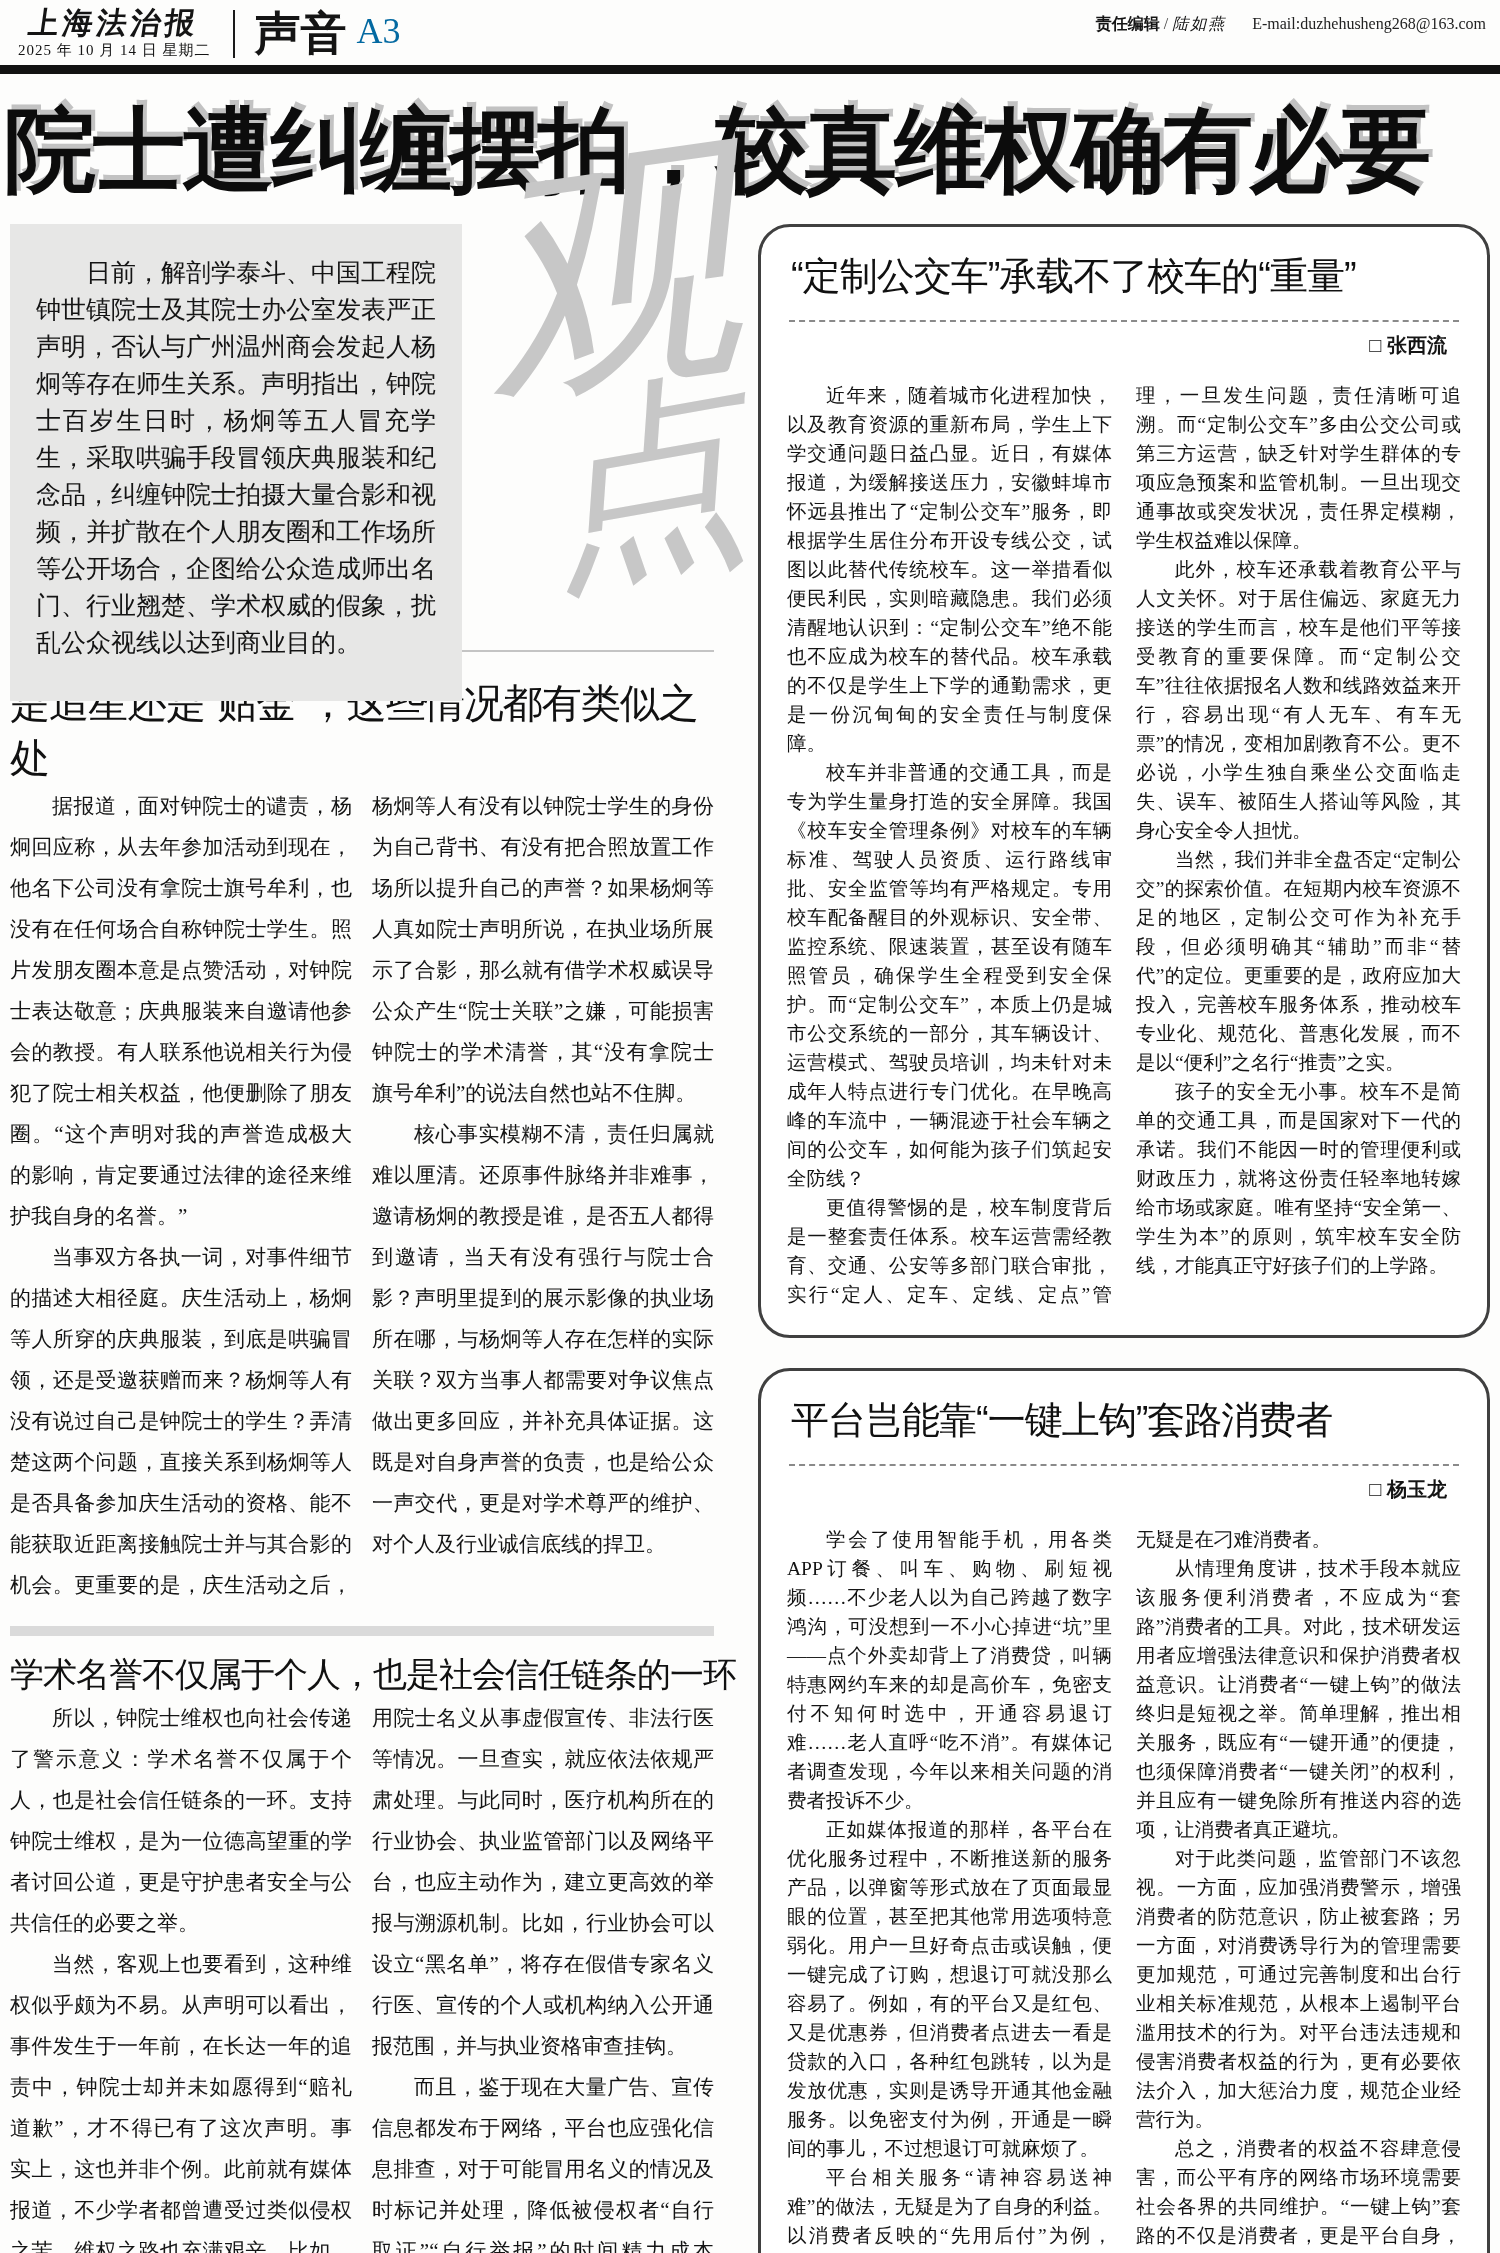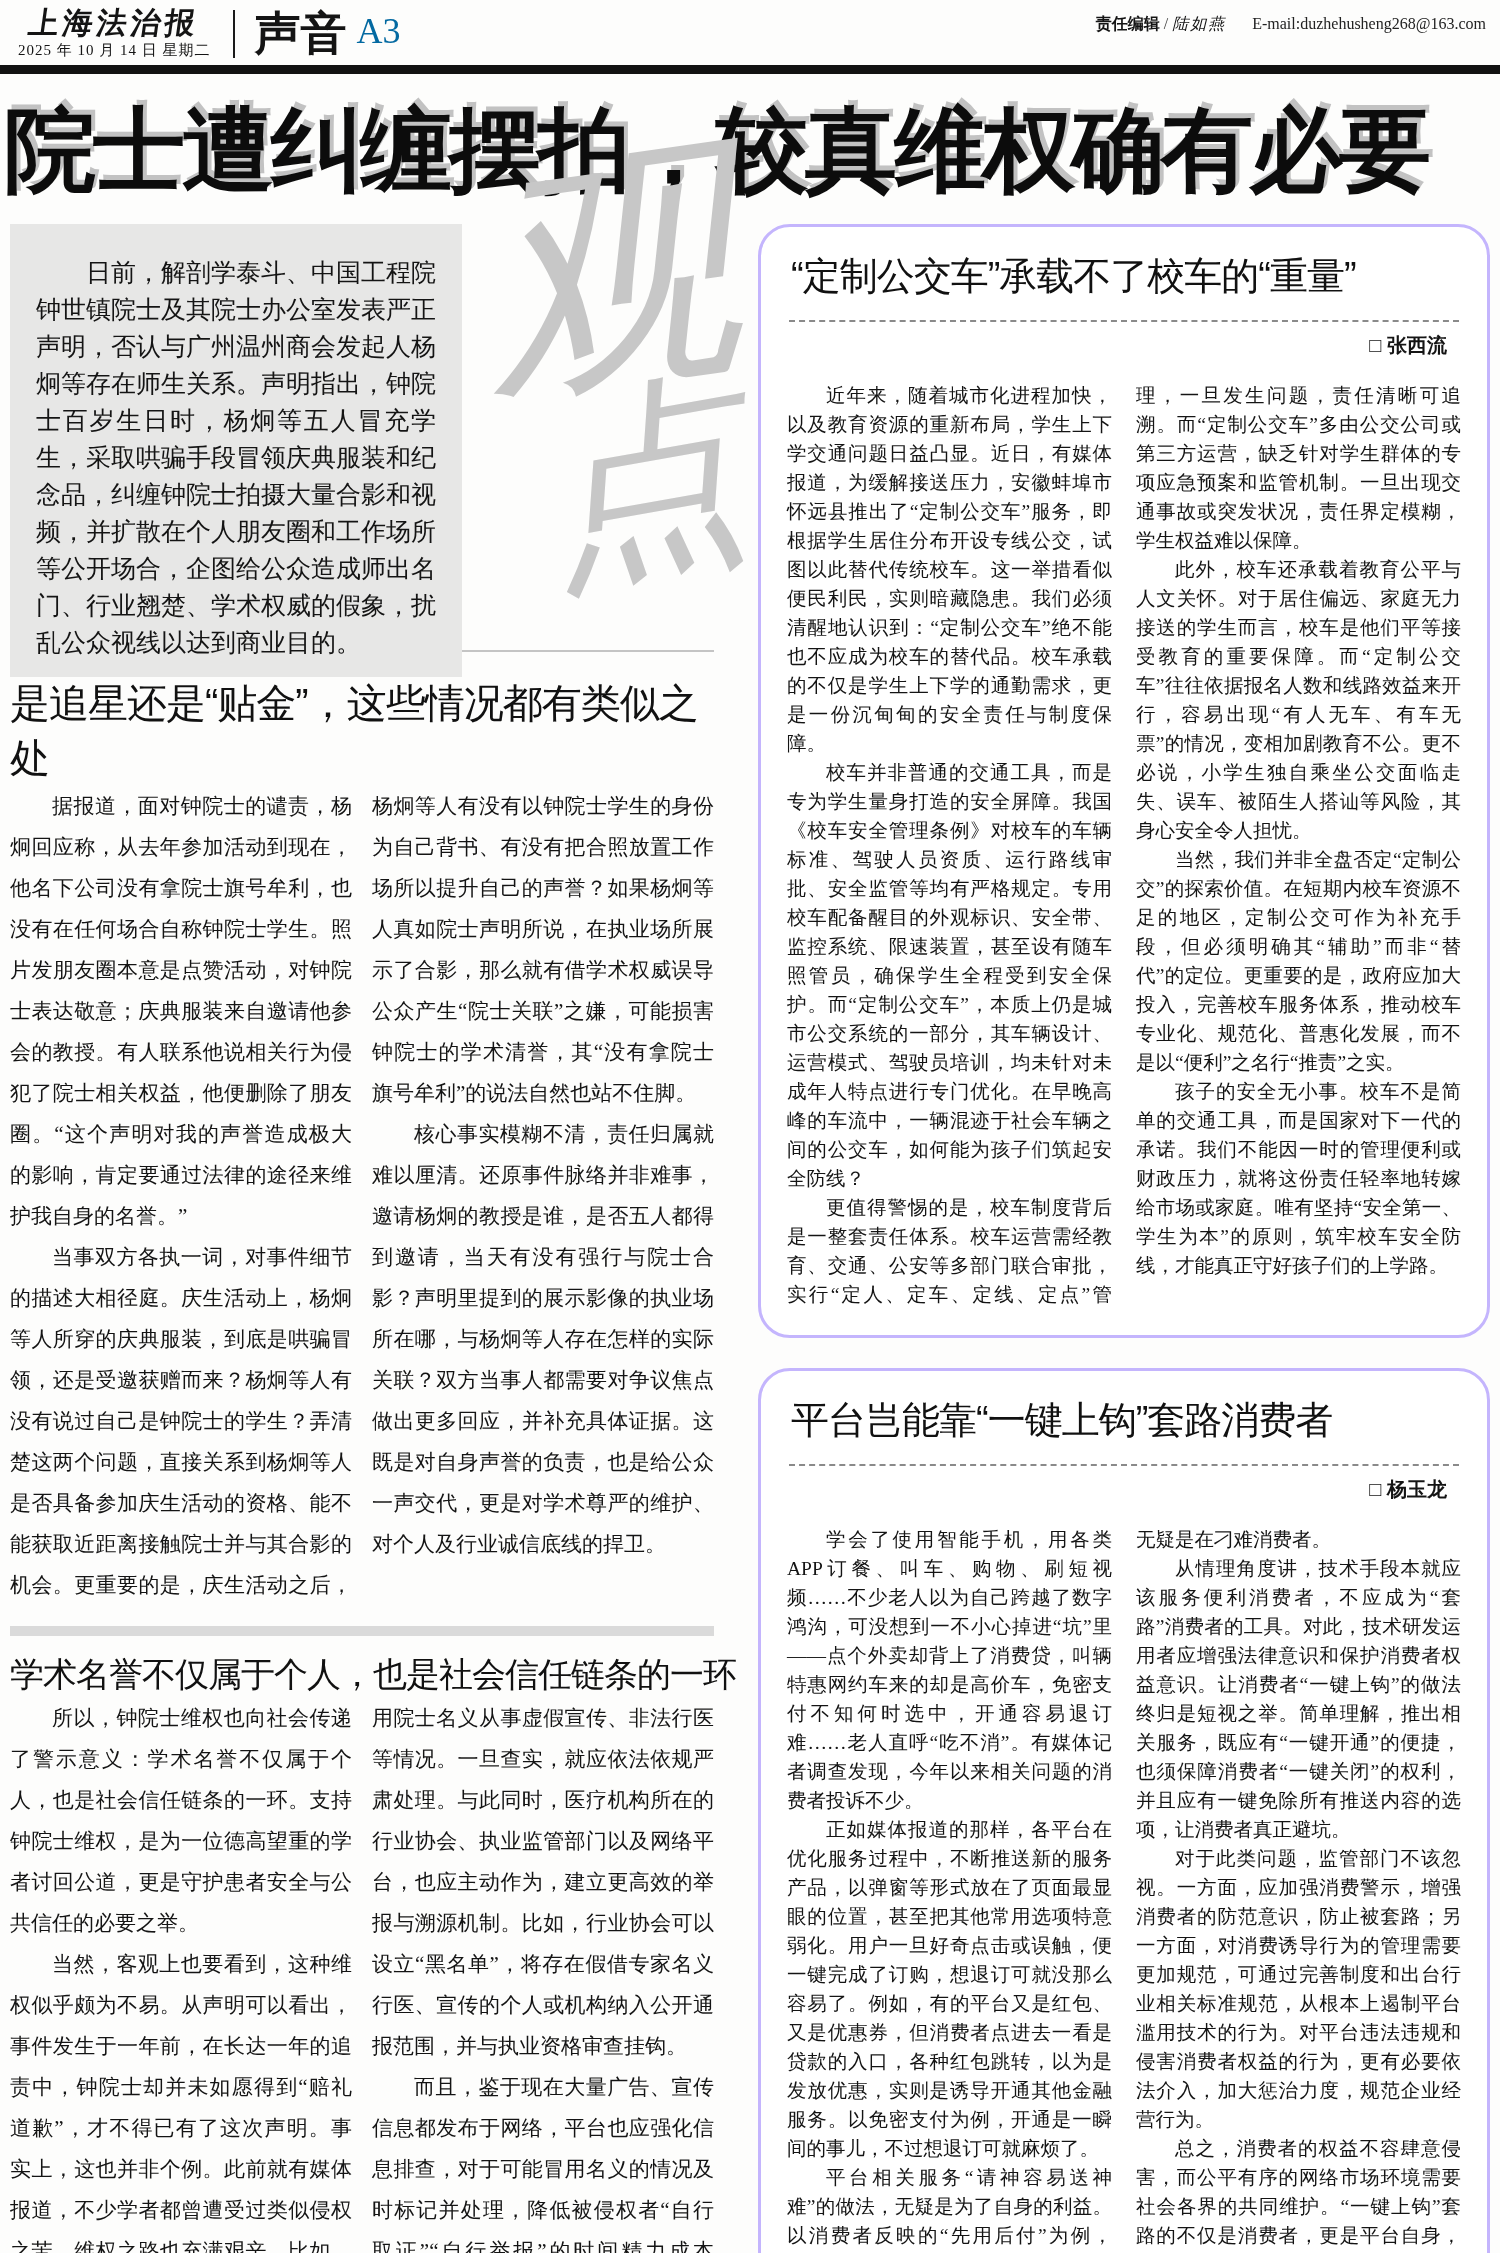--- a/index.html
+++ b/index.html
@@ -31,21 +31,21 @@
             white-space:nowrap;color:#0c0c0c;text-shadow:4px -5px 0 #c2c2c2;}
 
   
   .content{position:relative;height:1970px;margin-top:24px;}
   .left{position:absolute;left:10px;top:0;width:704px;}
   .right{position:absolute;left:758px;top:0;width:732px;}
 
   
   .lead-row{position:relative;height:400px;}
   .lead-box{box-sizing:border-box;width:452px;min-height:386px;background:#e7e7e6;
-            padding:30px 26px 16px 26px;}
+            padding:30px 26px 40px 26px;}
   .lead-box p{margin:0;text-indent:2em;text-align:justify;font-size:25px;line-height:37px;}
   .watermark{position:absolute;left:462px;top:-80px;width:250px;height:470px;
              pointer-events:none;color:#c7c7c7;font-family:"DejaVu Serif",serif;}
   .wm-char1{position:absolute;left:8px;top:0;font-size:255px;line-height:255px;
             font-style:italic;transform:rotate(-8deg);}
   .wm-char2{position:absolute;left:68px;top:235px;font-size:205px;line-height:205px;
             font-style:italic;transform:rotate(-10deg);}
 
   .thin-rule{border-top:2px solid #c4c4c4;margin-top:26px;}
 
@@ -56,21 +56,21 @@
   .cols{column-count:2;column-gap:20px;text-align:justify;}
   .left .cols{font-size:21px;line-height:41px;}
   .cols p{margin:0;text-indent:2em;orphans:1;widows:1;}
 
   .gray-bar{height:10px;background:#dadada;margin-top:20px;}
 
   .credit-center{text-align:center;text-indent:0 !important;font-weight:bold;margin-top:8px !important;}
   .credit-right{text-align:right;text-indent:0 !important;font-weight:bold;padding-right:46px;}
 
   
-  .rbox{box-sizing:border-box;border:3px solid #c4b5fd;border-radius:32px;
+  .rbox{box-sizing:border-box;border:3px solid #404040;border-radius:32px;
         padding:24px 26px 26px 26px;background:#fff;margin-bottom:30px;}
   .rbox-title{font-size:38px;font-weight:500;letter-spacing:-1px;padding-left:4px;white-space:nowrap;}
   .dash-rule{border-top:2px dashed #8a8a8a;margin:18px 2px 10px 2px;}
   .author{text-align:right;font-size:20px;font-family:"Liberation Sans",sans-serif;
           font-weight:bold;padding-right:14px;}
   .rbox .cols{margin-top:22px;font-size:19.5px;line-height:29px;column-gap:24px;}
 </style>
 </head>
 <body>
 

